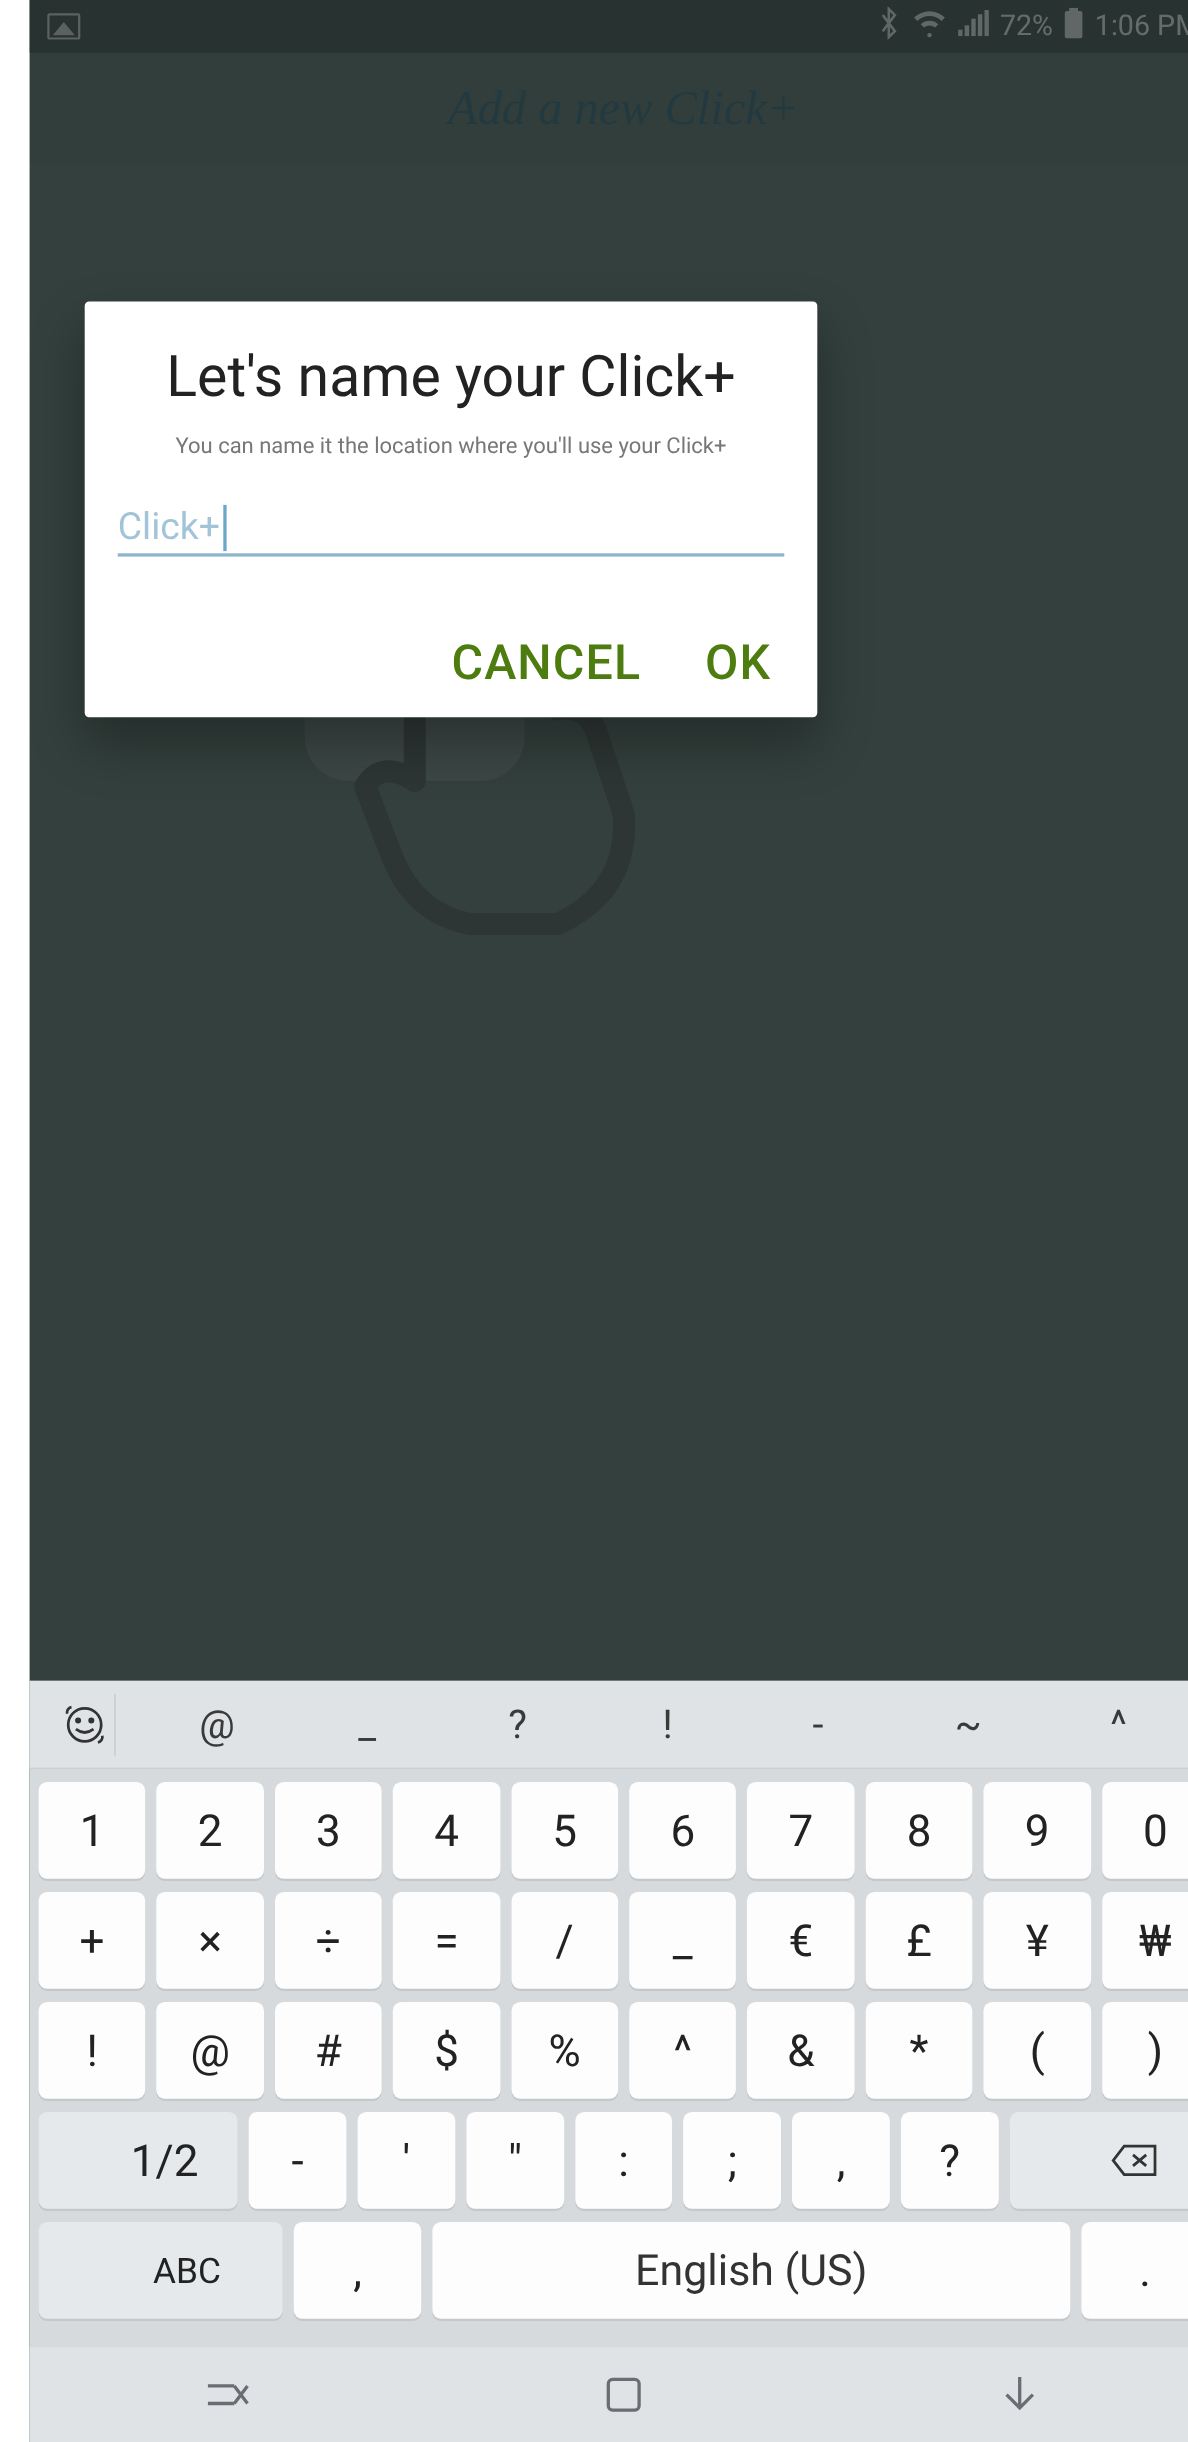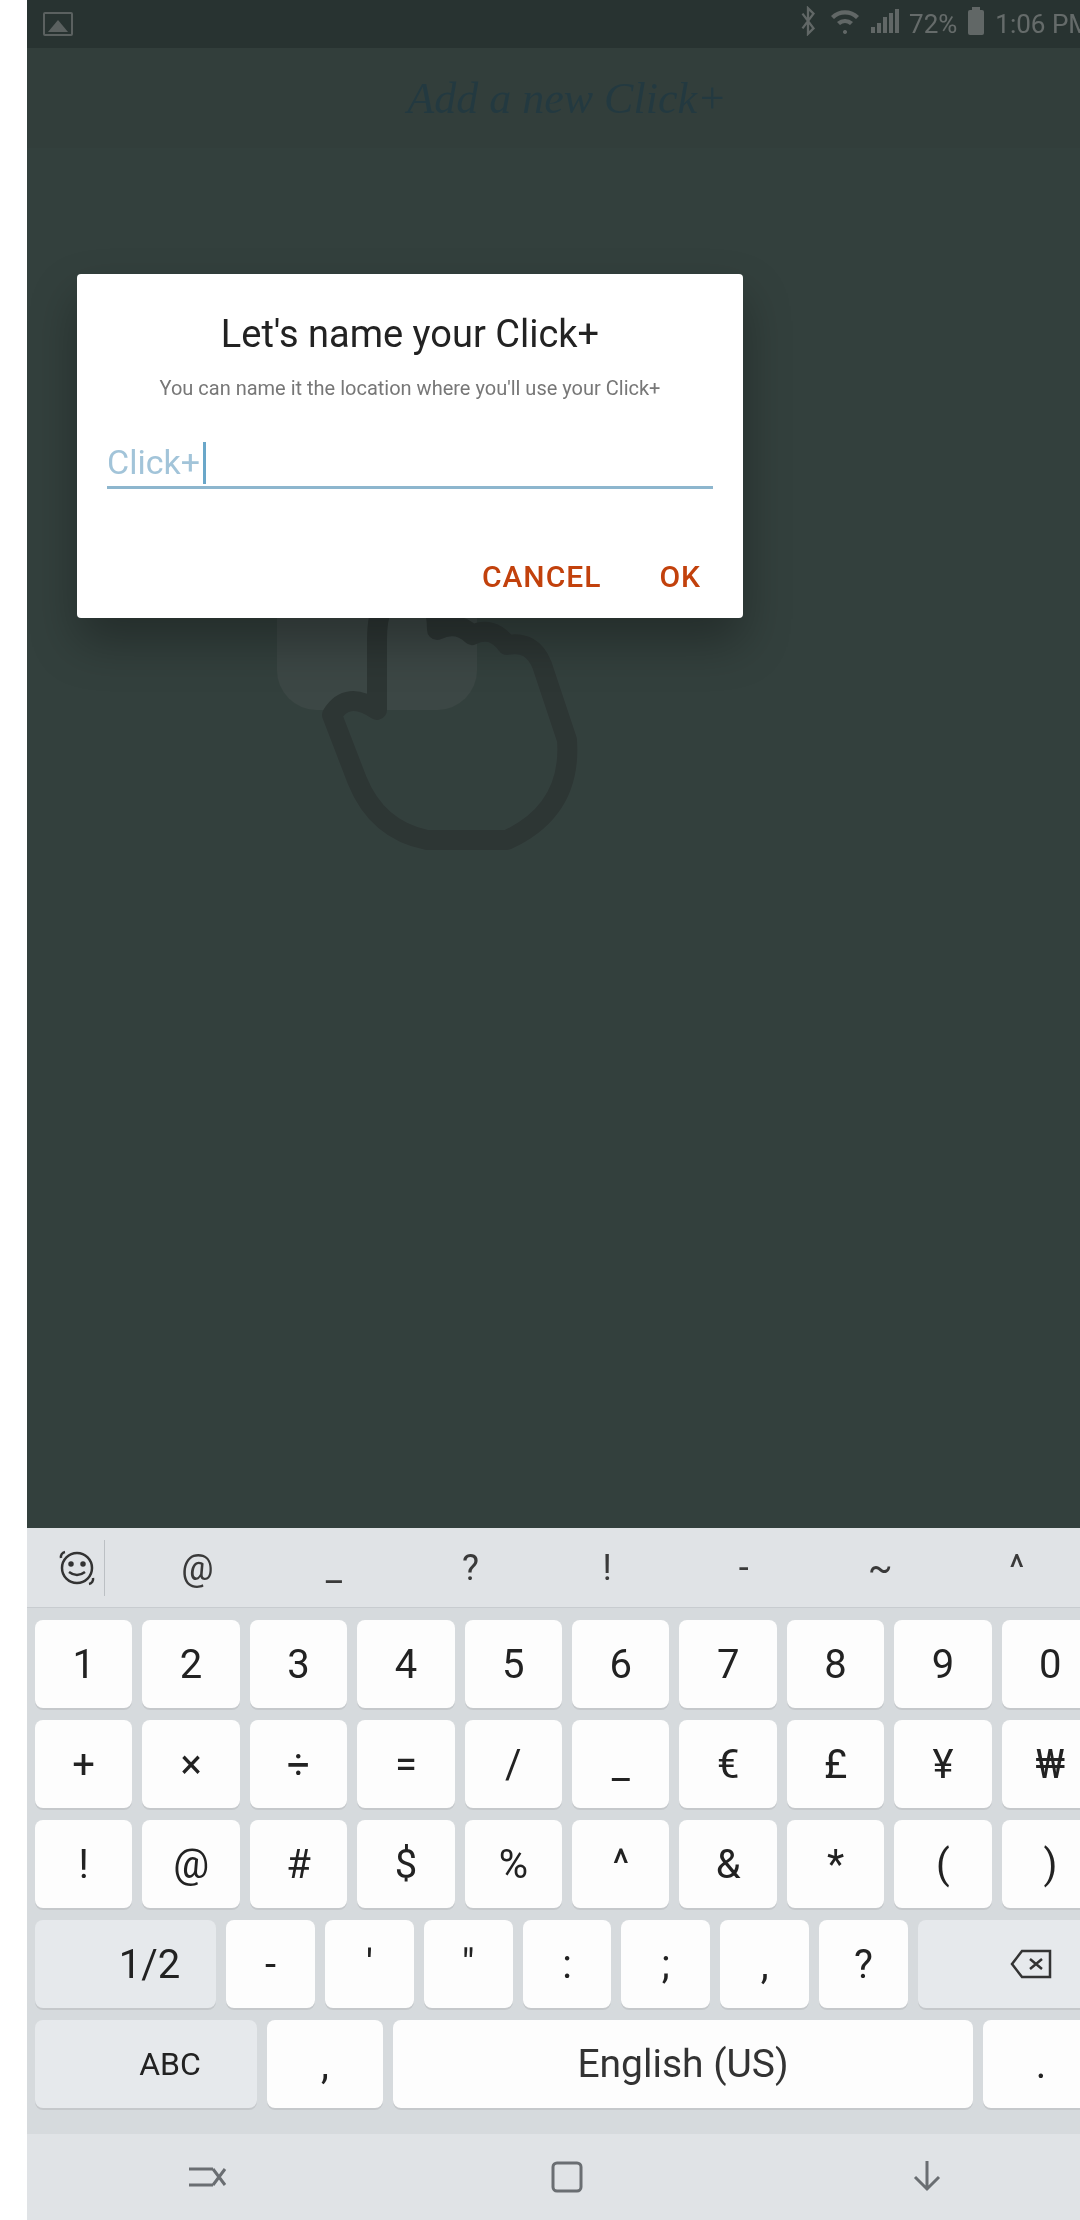--- a/index.html
+++ b/index.html
@@ -8,28 +8,28 @@
     .status-bar { height: 48px; background: #3a4845; display: flex; align-items: center; justify-content: space-between; padding: 0 16px; color: #e8e8e8; font-size: 26px; }
     .status-left { display: flex; align-items: center; gap: 12px; }
     .status-right { display: flex; align-items: center; gap: 10px; }
     .picture-icon { width: 30px; height: 24px; border: 2px solid #ccc; border-radius: 2px; position: relative; }
     .picture-icon::after { content: ''; position: absolute; bottom: 2px; left: 3px; width: 0; height: 0; border-left: 10px solid transparent; border-right: 10px solid transparent; border-bottom: 12px solid #ccc; }
     .app-header { height: 100px; background: rgba(0,0,0,0.05); display: flex; align-items: center; justify-content: center; }
     .app-header-title { font-family: cursive; font-style: italic; font-size: 44px; color: #2c5a70; }
     .backdrop { position: absolute; inset: 0; background: rgba(30,40,38,0.65); }
     .bg-icon { position: absolute; top: 500px; left: 240px; width: 420px; height: 380px; opacity: 0.6; }
     .dialog { position: absolute; top: 274px; left: 50px; width: 666px; background: #fff; border-radius: 4px; box-shadow: 0 24px 48px rgba(0,0,0,0.3); padding: 38px 30px 24px 30px; }
-    .dialog-title { font-size: 38px; color: #222; text-align: center; margin-bottom: 18px; font-weight: 400; }
+    .dialog-title { font-size: 52px; color: #222; text-align: center; margin-bottom: 18px; font-weight: 400; }
     .dialog-subtitle { font-size: 20px; color: #777; text-align: center; line-height: 1.4; margin-bottom: 40px; }
     .input-wrap { position: relative; border-bottom: 3px solid #8db6ce; margin-bottom: 70px; padding-bottom: 4px; }
     .dialog-input { width: 100%; border: none; outline: none; font-size: 34px; color: #222; background: transparent; }
     .dialog-input::placeholder { color: #a2c4d9; }
     .cursor { position: absolute; left: 96px; top: 0; width: 3px; height: 42px; background: #6aa7c9; }
     .dialog-actions { display: flex; justify-content: flex-end; gap: 58px; padding-right: 12px; }
-    .dialog-btn { background: none; border: none; font-size: 30px; font-weight: 500; color: #c2410c; letter-spacing: 1px; cursor: pointer; }
+    .dialog-btn { background: none; border: none; font-size: 44px; font-weight: 500; color: #4d7c0f; letter-spacing: 1px; cursor: pointer; }
     .keyboard { position: absolute; bottom: 0; left: 0; width: 1080px; background: #d6dadd; }
     .sugg-row { height: 80px; display: flex; align-items: center; padding: 0 22px; background: #e0e3e6; border-bottom: 1px solid #c8ccd0; }
     .emoji-btn { width: 56px; height: 56px; display: flex; align-items: center; justify-content: center; border-right: 1px solid #bcc0c4; margin-right: 24px; font-size: 36px; color: #444; }
     .sugg-item { flex: 1; text-align: center; font-size: 36px; color: #3a3a3a; }
     .key-rows { padding: 12px 8px 14px 8px; }
     .key-row { display: flex; gap: 10px; margin-bottom: 12px; }
     .key { background: #fdfdfd; border-radius: 8px; height: 88px; display: flex; align-items: center; justify-content: center; font-size: 40px; color: #222; box-shadow: 0 2px 0 rgba(0,0,0,0.08); }
     .key.w1 { flex: 1; }
     .key.w15 { flex: 1.5; }
     .key.wspace { flex: 5; font-size: 39px; color: #333; }

